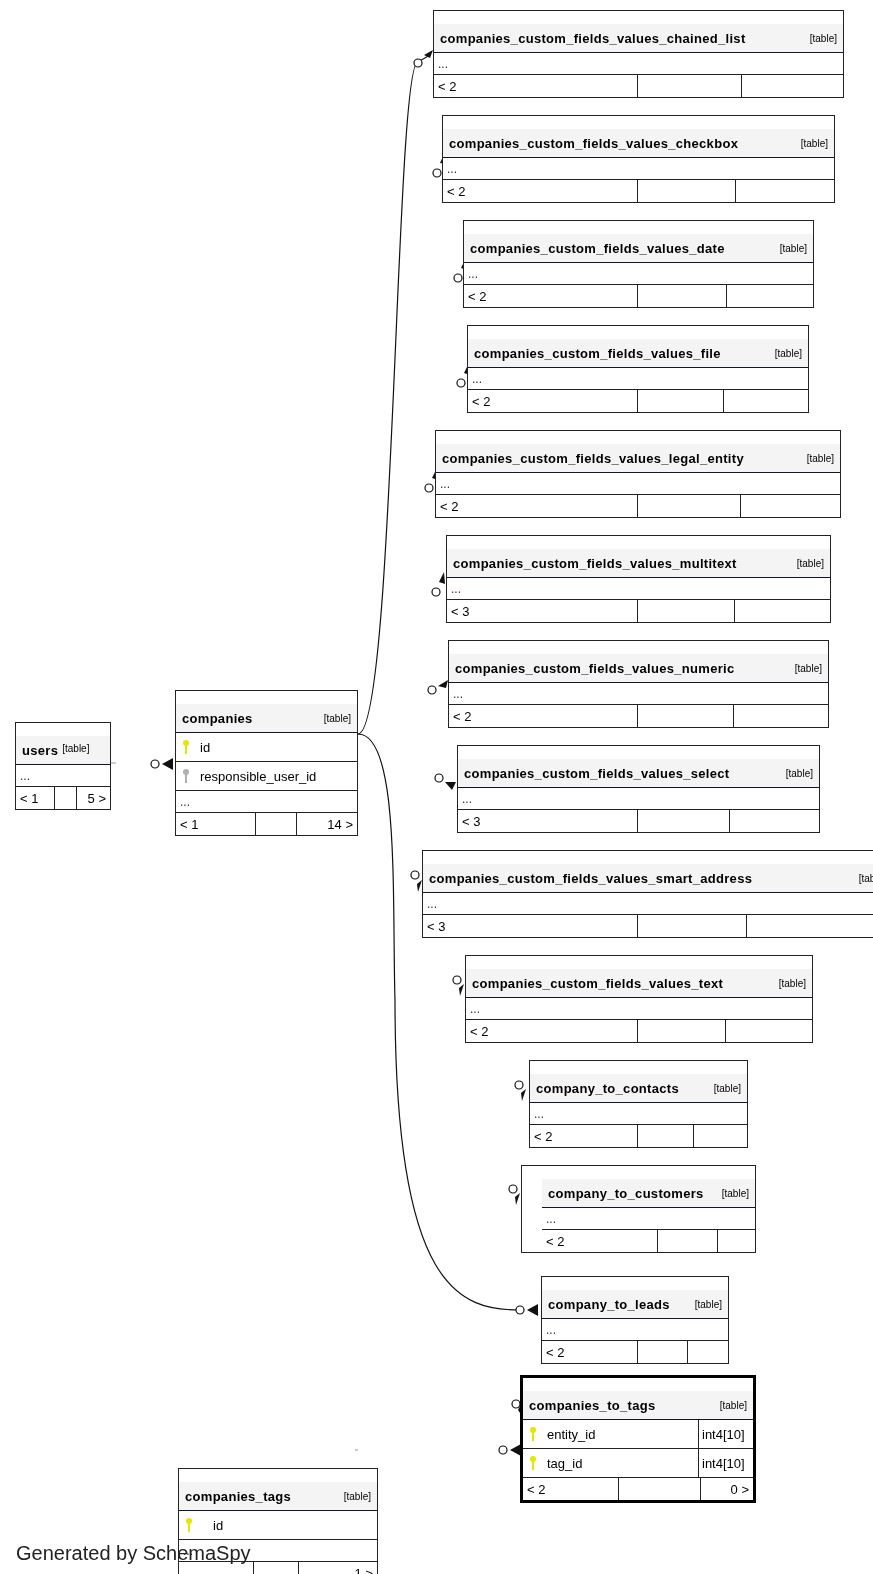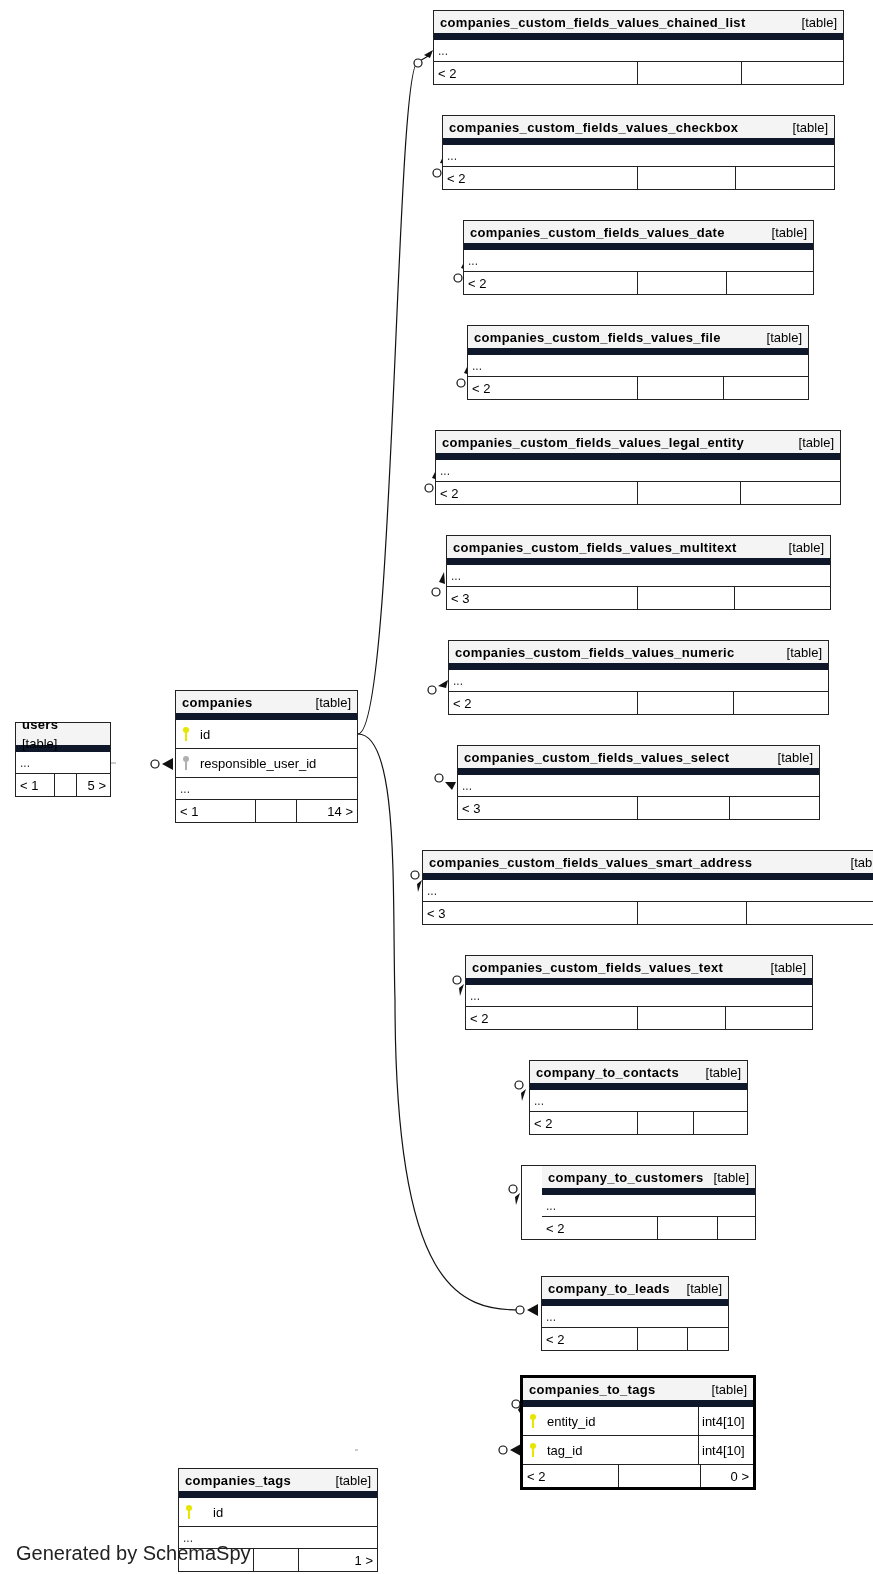--- a/index.html
+++ b/index.html
@@ -1,24 +1,24 @@
 <!DOCTYPE html>
 <html><head>
 <meta charset="utf-8">
 <style>
   html, body { margin:0; padding:0; background:#ffffff; }
   body { width:873px; height:1574px; position:relative; overflow:hidden;
          font-family:"Liberation Sans", sans-serif; color:#000; }
   #links { position:absolute; left:0; top:0; width:873px; height:1574px; pointer-events:none; }
   .tbl { position:absolute; border:1px solid #222; background:#fff; box-sizing:border-box; }
   .tbl.focus { border:3px solid #000; }
-  .hdr { height:29px; background:#f4f4f4; border-bottom:7px solid #0f172a; display:flex;
-         align-items:center; justify-content:space-between; padding:0 6px; box-sizing:border-box; font-size:13px; }
+  .hdr { height:29px; background:#f4f4f4; border-bottom:1px solid #0f172a; display:flex;
+         align-items:center; justify-content:space-between; padding:0 6px; box-sizing:border-box; font-size:13px;margin-top:13px; }
   .hdr .name { font-weight:bold; letter-spacing:0.3px; }
-  .hdr .kind { font-size:13px; }
+  .hdr .kind { font-size:10px; }
   .row { height:24px; border-bottom:1px solid #222; display:flex; align-items:center; font-size:13px;
          box-sizing:border-box; position:relative; }
   .row.ell { height:22px; align-items:flex-end; padding:0 0 3px 4px; font-size:12px; color:#333; }
   .row .cname { flex:1; padding-left:6px; display:flex; align-items:center; height:100%; }
   .row .ctype { border-left:1px solid #222; height:100%; display:flex; align-items:center; padding:0 3px; }
   .key { display:inline-block; width:8px; height:14px; margin-right:10px; position:relative; }
   .key::before { content:""; position:absolute; left:1px; top:0; width:6px; height:6px; border-radius:50%; background:currentColor; }
   .key::after { content:""; position:absolute; left:3px; top:5px; width:2px; height:9px; background:currentColor; }
   .key.pk { color:#e6e600; }
   .key.fk { color:#b0b0b0; }
@@ -73,21 +73,21 @@
     <path d="M515,1197 L520,1193 L516,1205 Z"></path>
     <path d="M527,1310 L538,1304 L538,1316 Z"></path>
     <path d="M162,764 L173,758 L173,770 Z"></path>
     <path d="M518,1410 L522,1402 L522,1416 Z"></path>
     <path d="M510,1450 L521,1444 L521,1456 Z"></path>
   </g>
 </svg>
 
 <div class="tbl" style="left:15px;top:722px;width:96px;">
   <div class="hdr">
-    <span style="display:flex;gap:4px;flex-direction:column;">
+    <span style="display:flex;gap:4px;">
         <span class="name">users</span>
         <span class="kind">[table]</span>
       </span>
   </div>
   <div class="row ell">...</div>
   <div class="foot">
     <div class="c" style="width:38px">&lt; 1</div>
     <div class="c" style="width:22px"></div>
     <div class="c r" style="flex:1">5 &gt;</div>
   </div>

